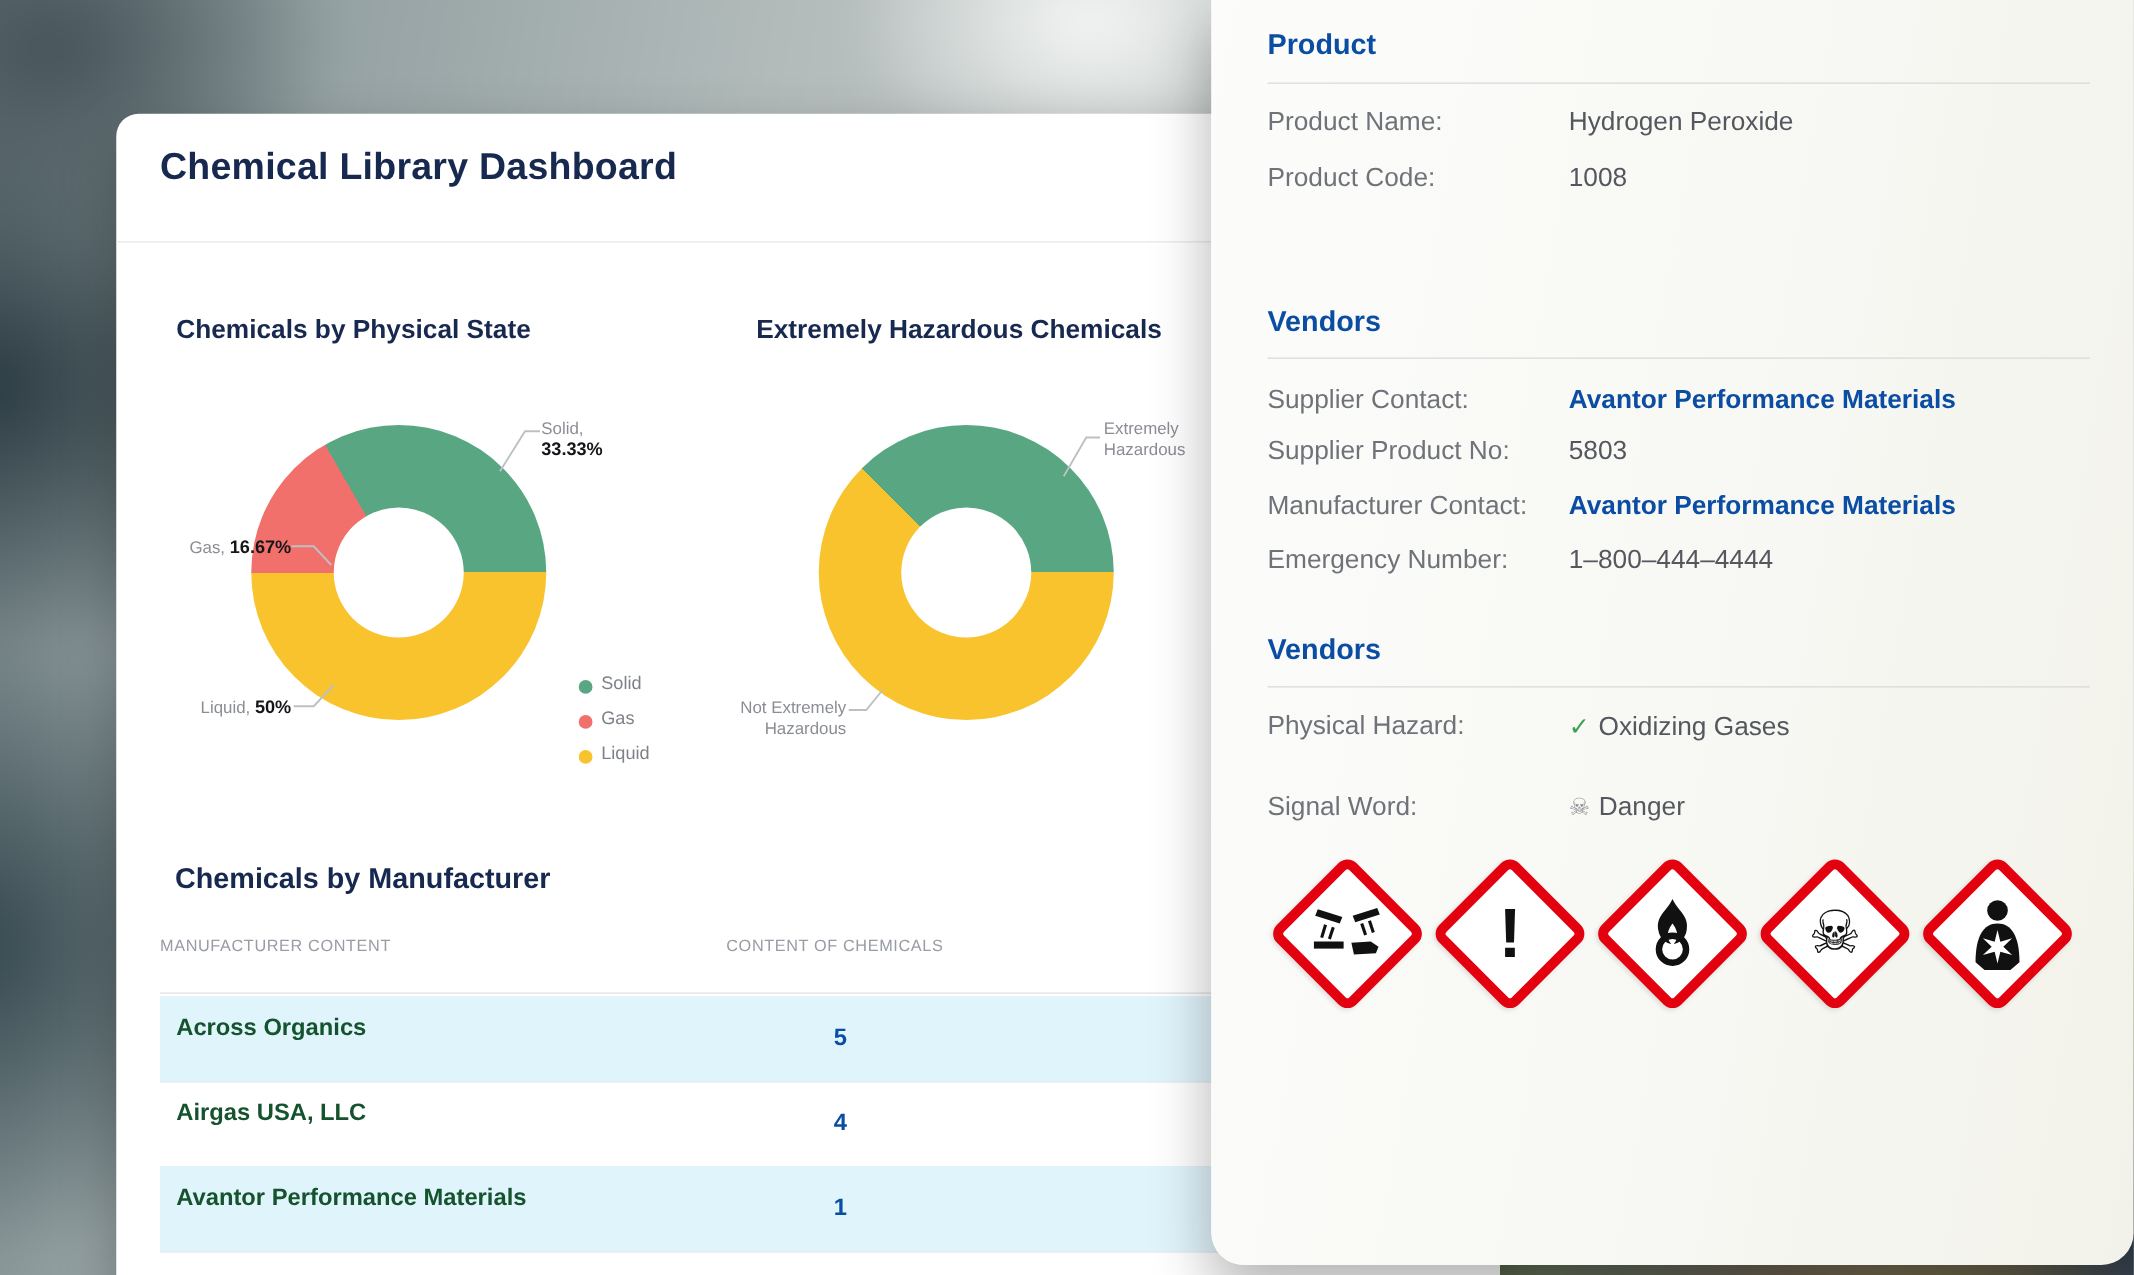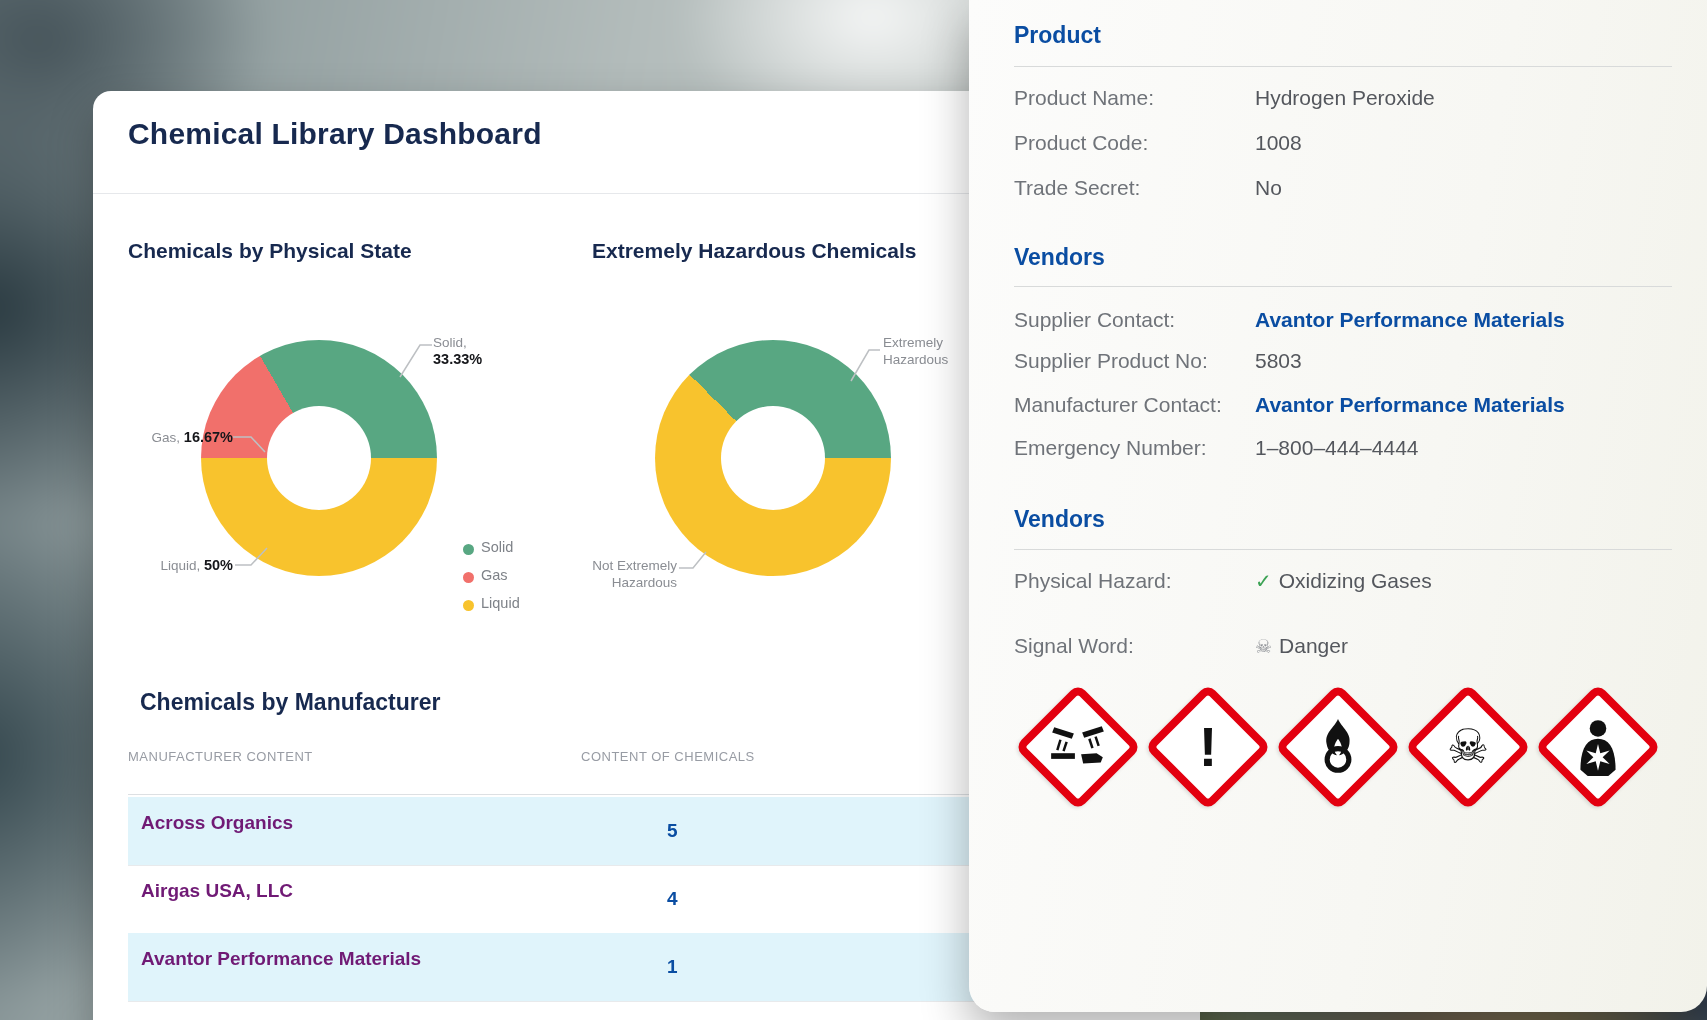--- a/index.html
+++ b/index.html
@@ -28,21 +28,21 @@
   .card{
     position:absolute;left:93px;top:91px;width:1107px;height:949px;
     background:#ffffff;border-radius:18px 18px 0 0;z-index:1;
     box-shadow:0 18px 44px rgba(0,0,0,.28);
   }
   .page-title{
     position:absolute;left:35px;top:26px;margin:0;
     font-size:30px;font-weight:700;color:#17294F;letter-spacing:.2px;
   }
   .card-hdiv{position:absolute;left:0;top:102px;width:100%;height:1px;background:#E6E8EB;}
-  .ct{position:absolute;top:148px;margin:0;font-size:21px;font-weight:700;color:#17294F;}
+  .ct{position:absolute;top:148px;margin:13px;font-size:21px;font-weight:700;color:#17294F;}
   .ct1{left:35px}.ct2{left:499px}
   .donut{position:absolute;top:249px;width:236px;height:236px;border-radius:50%;}
   .donut1{left:108px}.donut2{left:562px}
   .hole{position:absolute;left:66px;top:66px;width:104px;height:104px;border-radius:50%;background:#fff;}
   .leaders{position:absolute;left:0;top:0;width:1107px;height:949px;pointer-events:none;}
   .callout{position:absolute;font-size:13.5px;color:#8A8D93;line-height:17px;}
   .callout b{color:#15161A;font-size:14.5px;font-weight:700;margin-top:40px;}
   .co-gas{left:30px;top:338px;width:110px;text-align:right;}
   .co-solid{left:340px;top:243px;text-align:left;}
   .co-liquid{left:35px;top:466px;width:105px;text-align:right;}
@@ -53,21 +53,21 @@
   .legend-dot{width:11px;height:11px;border-radius:50%;margin-right:7px;flex:none;}
   .legend-label{font-size:14.5px;color:#7E8288;}
   .tbl-title{position:absolute;left:35px;top:586px;margin:12px;font-size:23px;font-weight:700;color:#17294F;}
   .colhead{position:absolute;top:658px;font-size:13px;font-weight:500;color:#989CA4;letter-spacing:.5px;}
   .ch1{left:35px}.ch2{left:488px}
   .tbl-div{position:absolute;left:35px;top:703px;width:1040px;height:1px;background:#DDE0E3;}
   .trow{position:absolute;left:35px;width:1040px;height:68px;border-bottom:1px solid #E8EAEC;cursor:pointer;}
   .trow.alt{background:#E0F4FB;}
   .tr1{top:706px}.tr2{top:774px}.tr3{top:842px}
   .cell-name{position:absolute;left:13px;top:0;height:52px;display:flex;align-items:center;
-    font-size:19px;font-weight:600;color:#701a75;}
+    font-size:19px;font-weight:600;color:#14532d;}
   .cell-count{position:absolute;left:539px;top:0;height:68px;display:flex;align-items:center;
     font-size:19px;font-weight:600;color:#0A4DA2;}
   
   .panel{
     position:absolute;left:969px;top:0;width:738px;height:1012px;z-index:2;
     background:linear-gradient(100deg,#fcfcfb 0%,#f7f7f3 60%,#f2f2ea 100%);
     border-radius:0 0 26px 26px;
     box-shadow:0 22px 48px rgba(0,0,0,.30);
   }
   .p-head{position:absolute;left:45px;margin:0;font-size:23px;font-weight:700;color:#0A4DA2;}
@@ -168,24 +168,20 @@
   <h3 class="p-head ph1">Product</h3>
   <div class="p-div pd1"></div>
   <div class="prow pr1">
     <span class="plabel">Product Name:</span>
     <span class="pvalue">Hydrogen Peroxide</span>
   </div>
   <div class="prow pr2">
     <span class="plabel">Product Code:</span>
     <span class="pvalue">1008</span>
   </div>
-  <div class="prow pr3">
-    <span class="plabel">Trade Secret:</span>
-    <span class="pvalue">No</span>
-  </div>
 
   <h3 class="p-head ph2">Vendors</h3>
   <div class="p-div pd2"></div>
   <div class="prow pr4">
     <span class="plabel">Supplier Contact:</span>
     <span class="pvalue link">Avantor Performance Materials</span>
   </div>
   <div class="prow pr5">
     <span class="plabel">Supplier Product No:</span>
     <span class="pvalue">5803</span>

